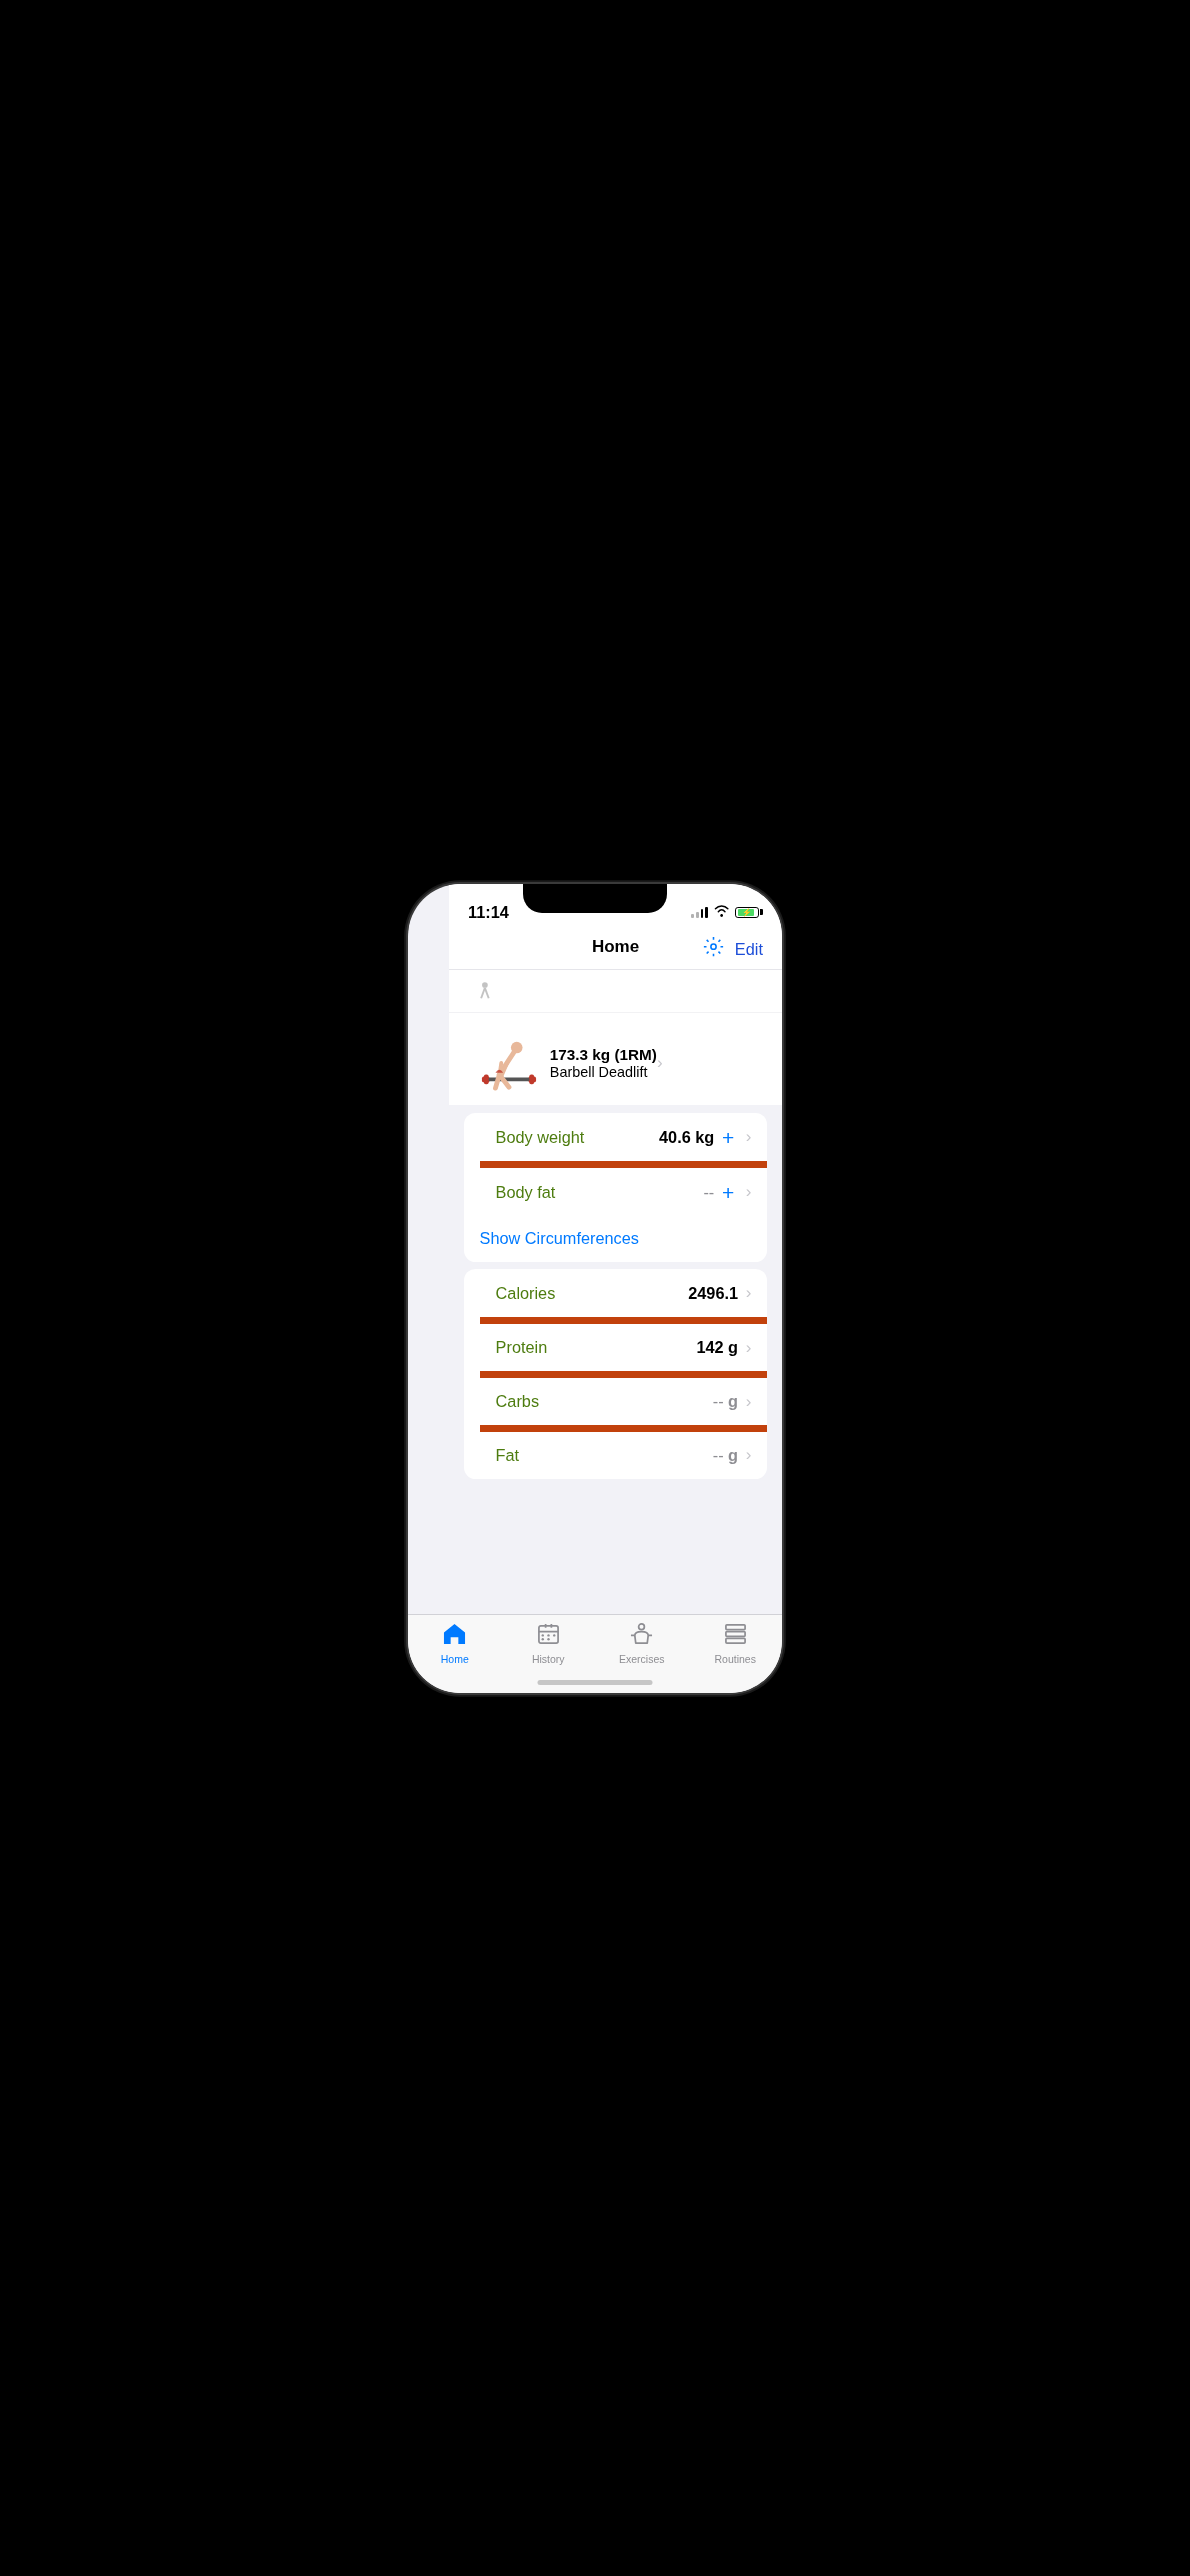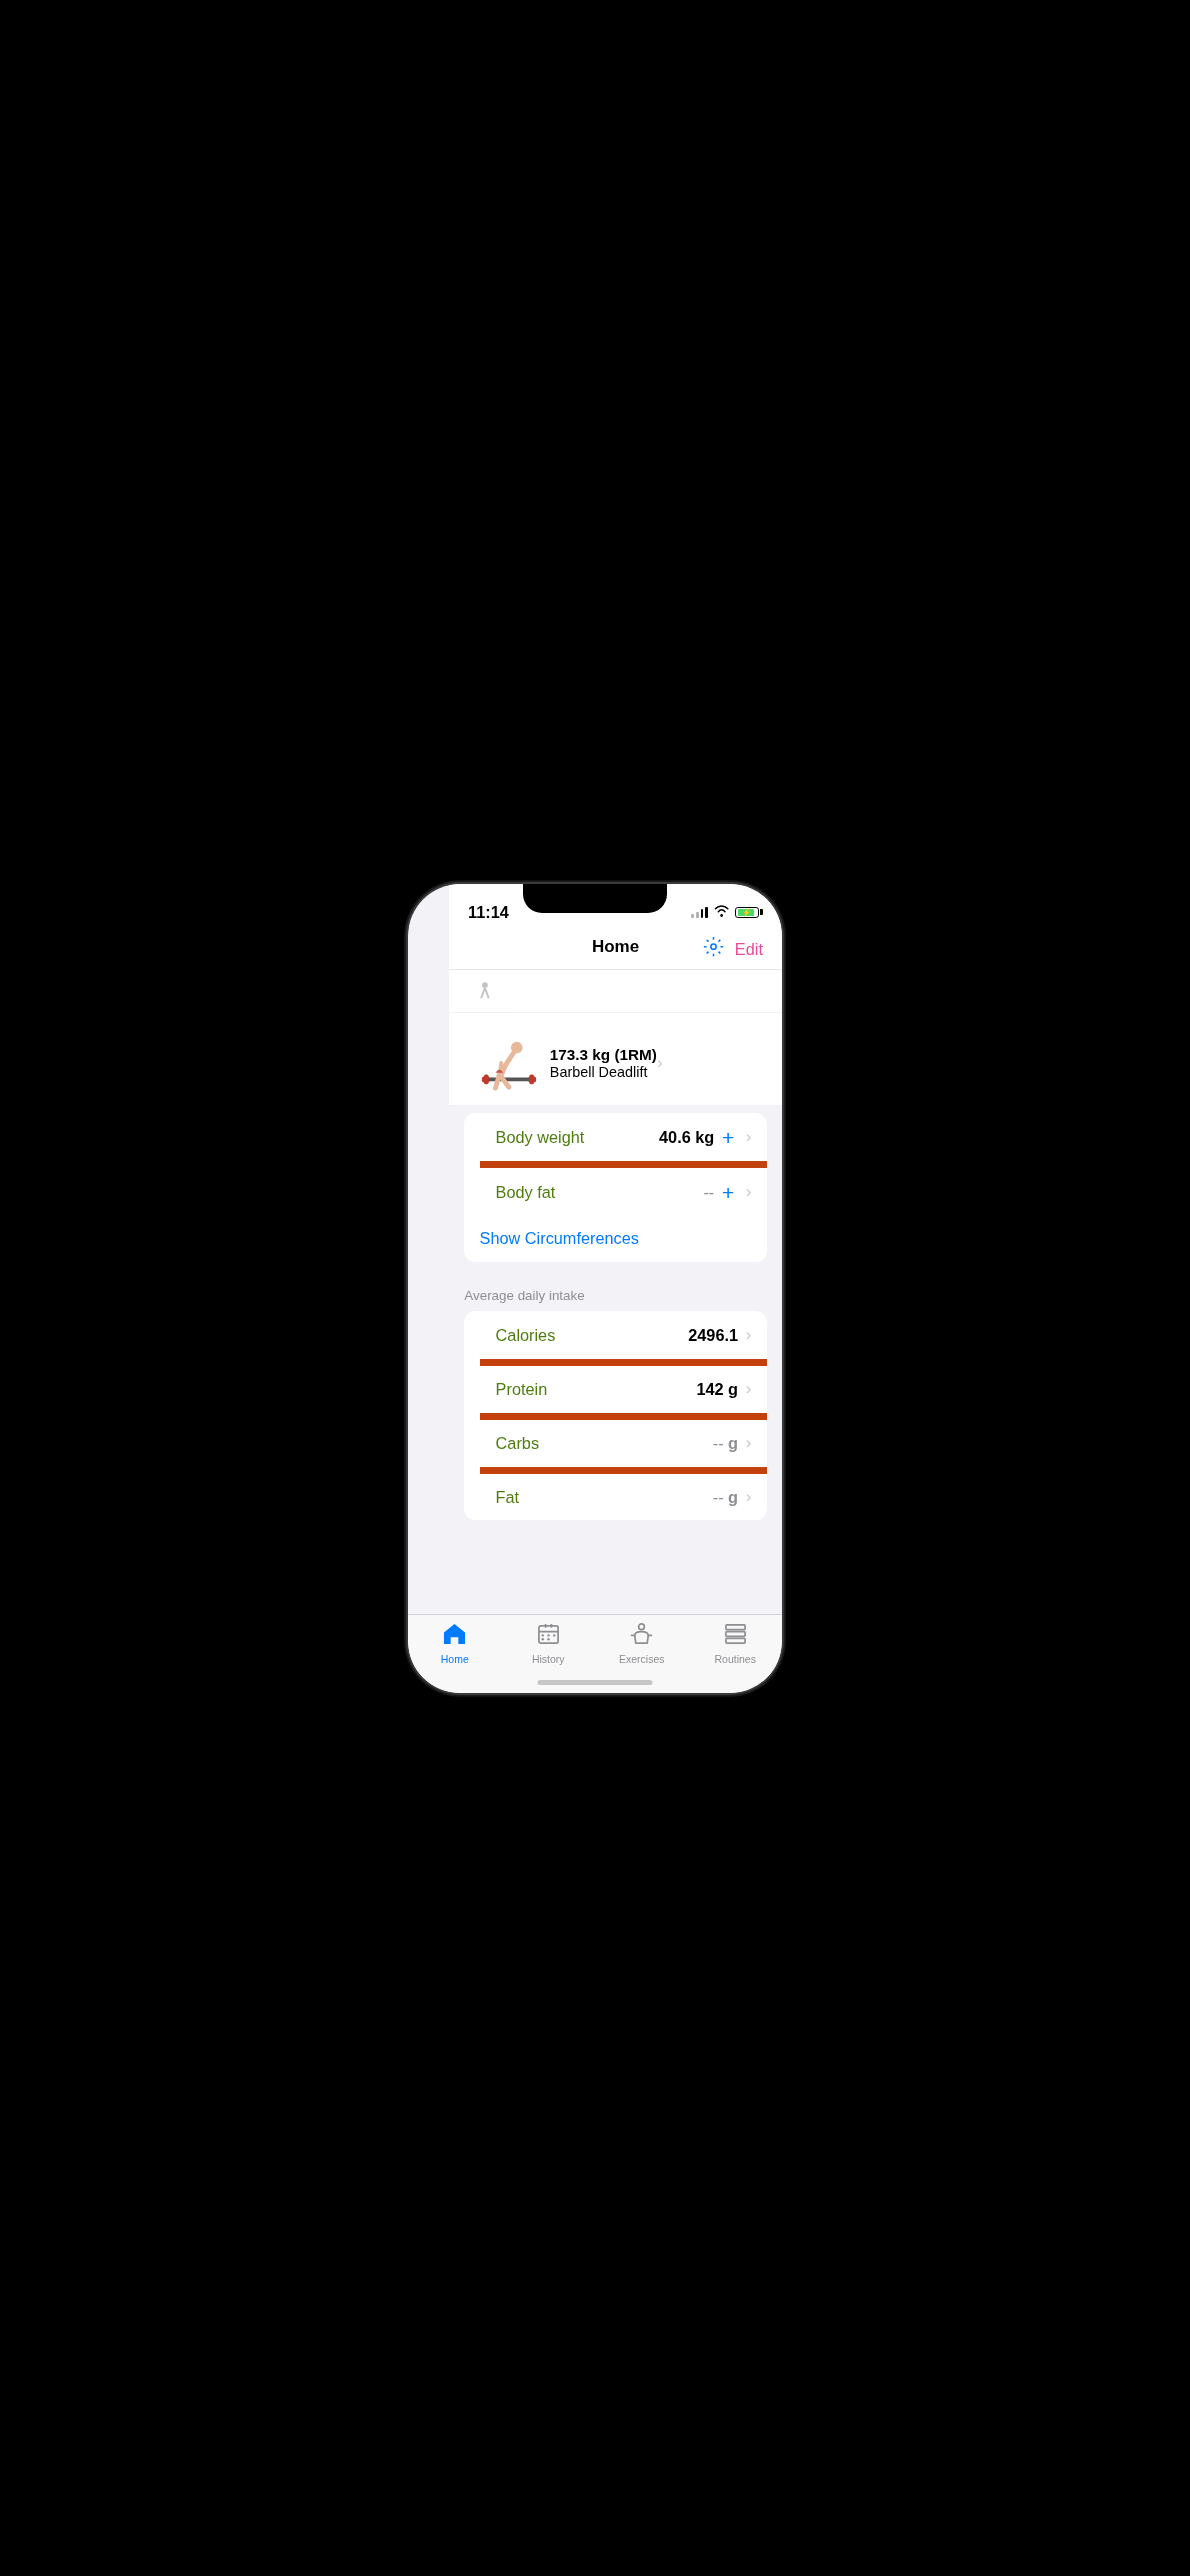--- a/index.html
+++ b/index.html
@@ -155,21 +155,21 @@
       color: #007aff;
       font-size: 21px;
       padding: 3.8px;
     }
 
     .nav-edit {
       position: absolute;
       right: 15.3px;
       top: 50%;
       transform: translateY(-50%);
-      color: #ec4899;
+      color: #1d4ed8;
       font-size: 16.3px;
       font-weight: 400;
       padding: 3.8px;
       margin-left: 20px;
     }
 
     
     .scroll-content {
       overflow-y: auto;
       height: calc(809px - 46px - 50px - 48px);
@@ -438,21 +438,20 @@
         <div class="card-row">
           <span class="row-label">Body fat</span>
           <span class="row-value-muted">--</span>
           <span class="plus-btn">+</span>
           <span class="chevron">›</span>
         </div>
 
         <a class="show-link">Show Circumferences</a>
       </div>
 
-      <div class="section-header">Average daily intake</div>
 
       <div class="white-card nutrition-card">
 
         <div class="card-row">
           <span class="row-label">Calories</span>
           <span class="row-value">2496.1</span>
           <span class="chevron">›</span>
         </div>
 
         <div class="card-row">

